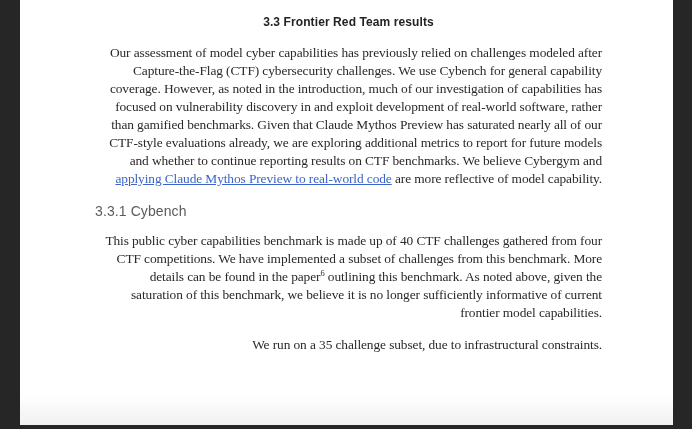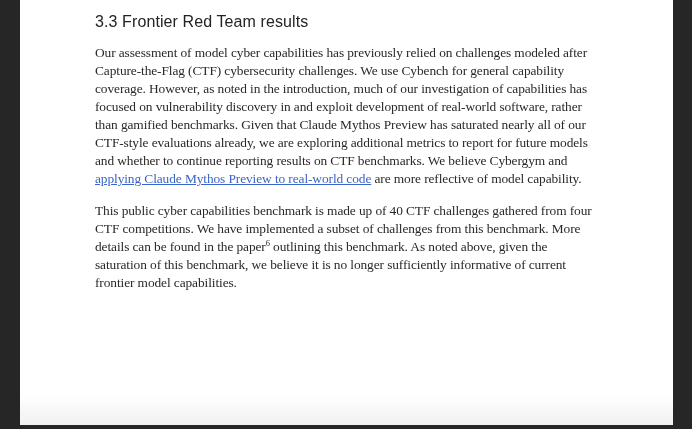--- a/index.html
+++ b/index.html
@@ -22,38 +22,40 @@
   }
   .content {
     padding: 13px 71px 0 75px;
     color: #2a2926;
     font-size: 13.4px;
     line-height: 18px;
     letter-spacing: -0.1px;
   }
   .section-heading {
     font-family: "Liberation Sans", sans-serif;
-    font-size: 16px;
-    font-weight: normal;
+    font-size: 12px;
+    font-weight: bold;
     color: #232226;
     letter-spacing: 0.1px;
     margin: 0 0 13px 0;
     line-height: 18px;
+    text-align: center;
   }
   .sub-heading {
     font-family: "Liberation Sans", sans-serif;
     font-size: 14px;
     font-weight: normal;
     color: #5d5c5a;
     margin: 6px 0 12px 0;
     line-height: 18px;
     letter-spacing: 0.1px;
   }
   p.body-para {
     margin: 0 0 14px 0;
+    text-align: right;
   }
   .doc-link {
     color: #3b64c9;
     text-decoration: underline;
     cursor: pointer;
   }
   sup.footnote {
     font-size: 8.5px;
     line-height: 0;
     vertical-align: super;
@@ -64,19 +66,21 @@
 
 <div class="stage">
   <div class="paper">
     <div class="content">
 
       <h1 class="section-heading">3.3 Frontier Red Team results</h1>
 
       <p class="body-para"><span>Our assessment of model cyber capabilities has previously relied on challenges modeled after Capture-the-Flag (CTF) cybersecurity challenges. We use Cybench for general capability coverage. However, as noted in the introduction, much of our investigation of capabilities has focused on vulnerability discovery in and exploit development of real-world software, rather than gamified benchmarks. Given that Claude Mythos Preview has saturated nearly all of our CTF-style evaluations already, we are exploring additional metrics to report for future models and whether to continue reporting results on CTF benchmarks. We believe Cybergym and </span><span class="doc-link">applying Claude Mythos Preview to real-world code</span><span> are more reflective of model capability.</span></p>
 
 
+      <h2 class="sub-heading">3.3.1 Cybench</h2>
 
       <p class="body-para"><span>This public cyber capabilities benchmark is made up of 40 CTF challenges gathered from four CTF competitions. We have implemented a subset of challenges from this benchmark. More details can be found in the paper</span><sup class="footnote">6</sup><span> outlining this benchmark. As noted above, given the saturation of this benchmark, we believe it is no longer sufficiently informative of current frontier model capabilities.</span></p>
 
+      <p class="body-para">We run on a 35 challenge subset, due to infrastructural constraints.</p>
 
     </div>
   </div>
 </div>
 
 </body></html>

